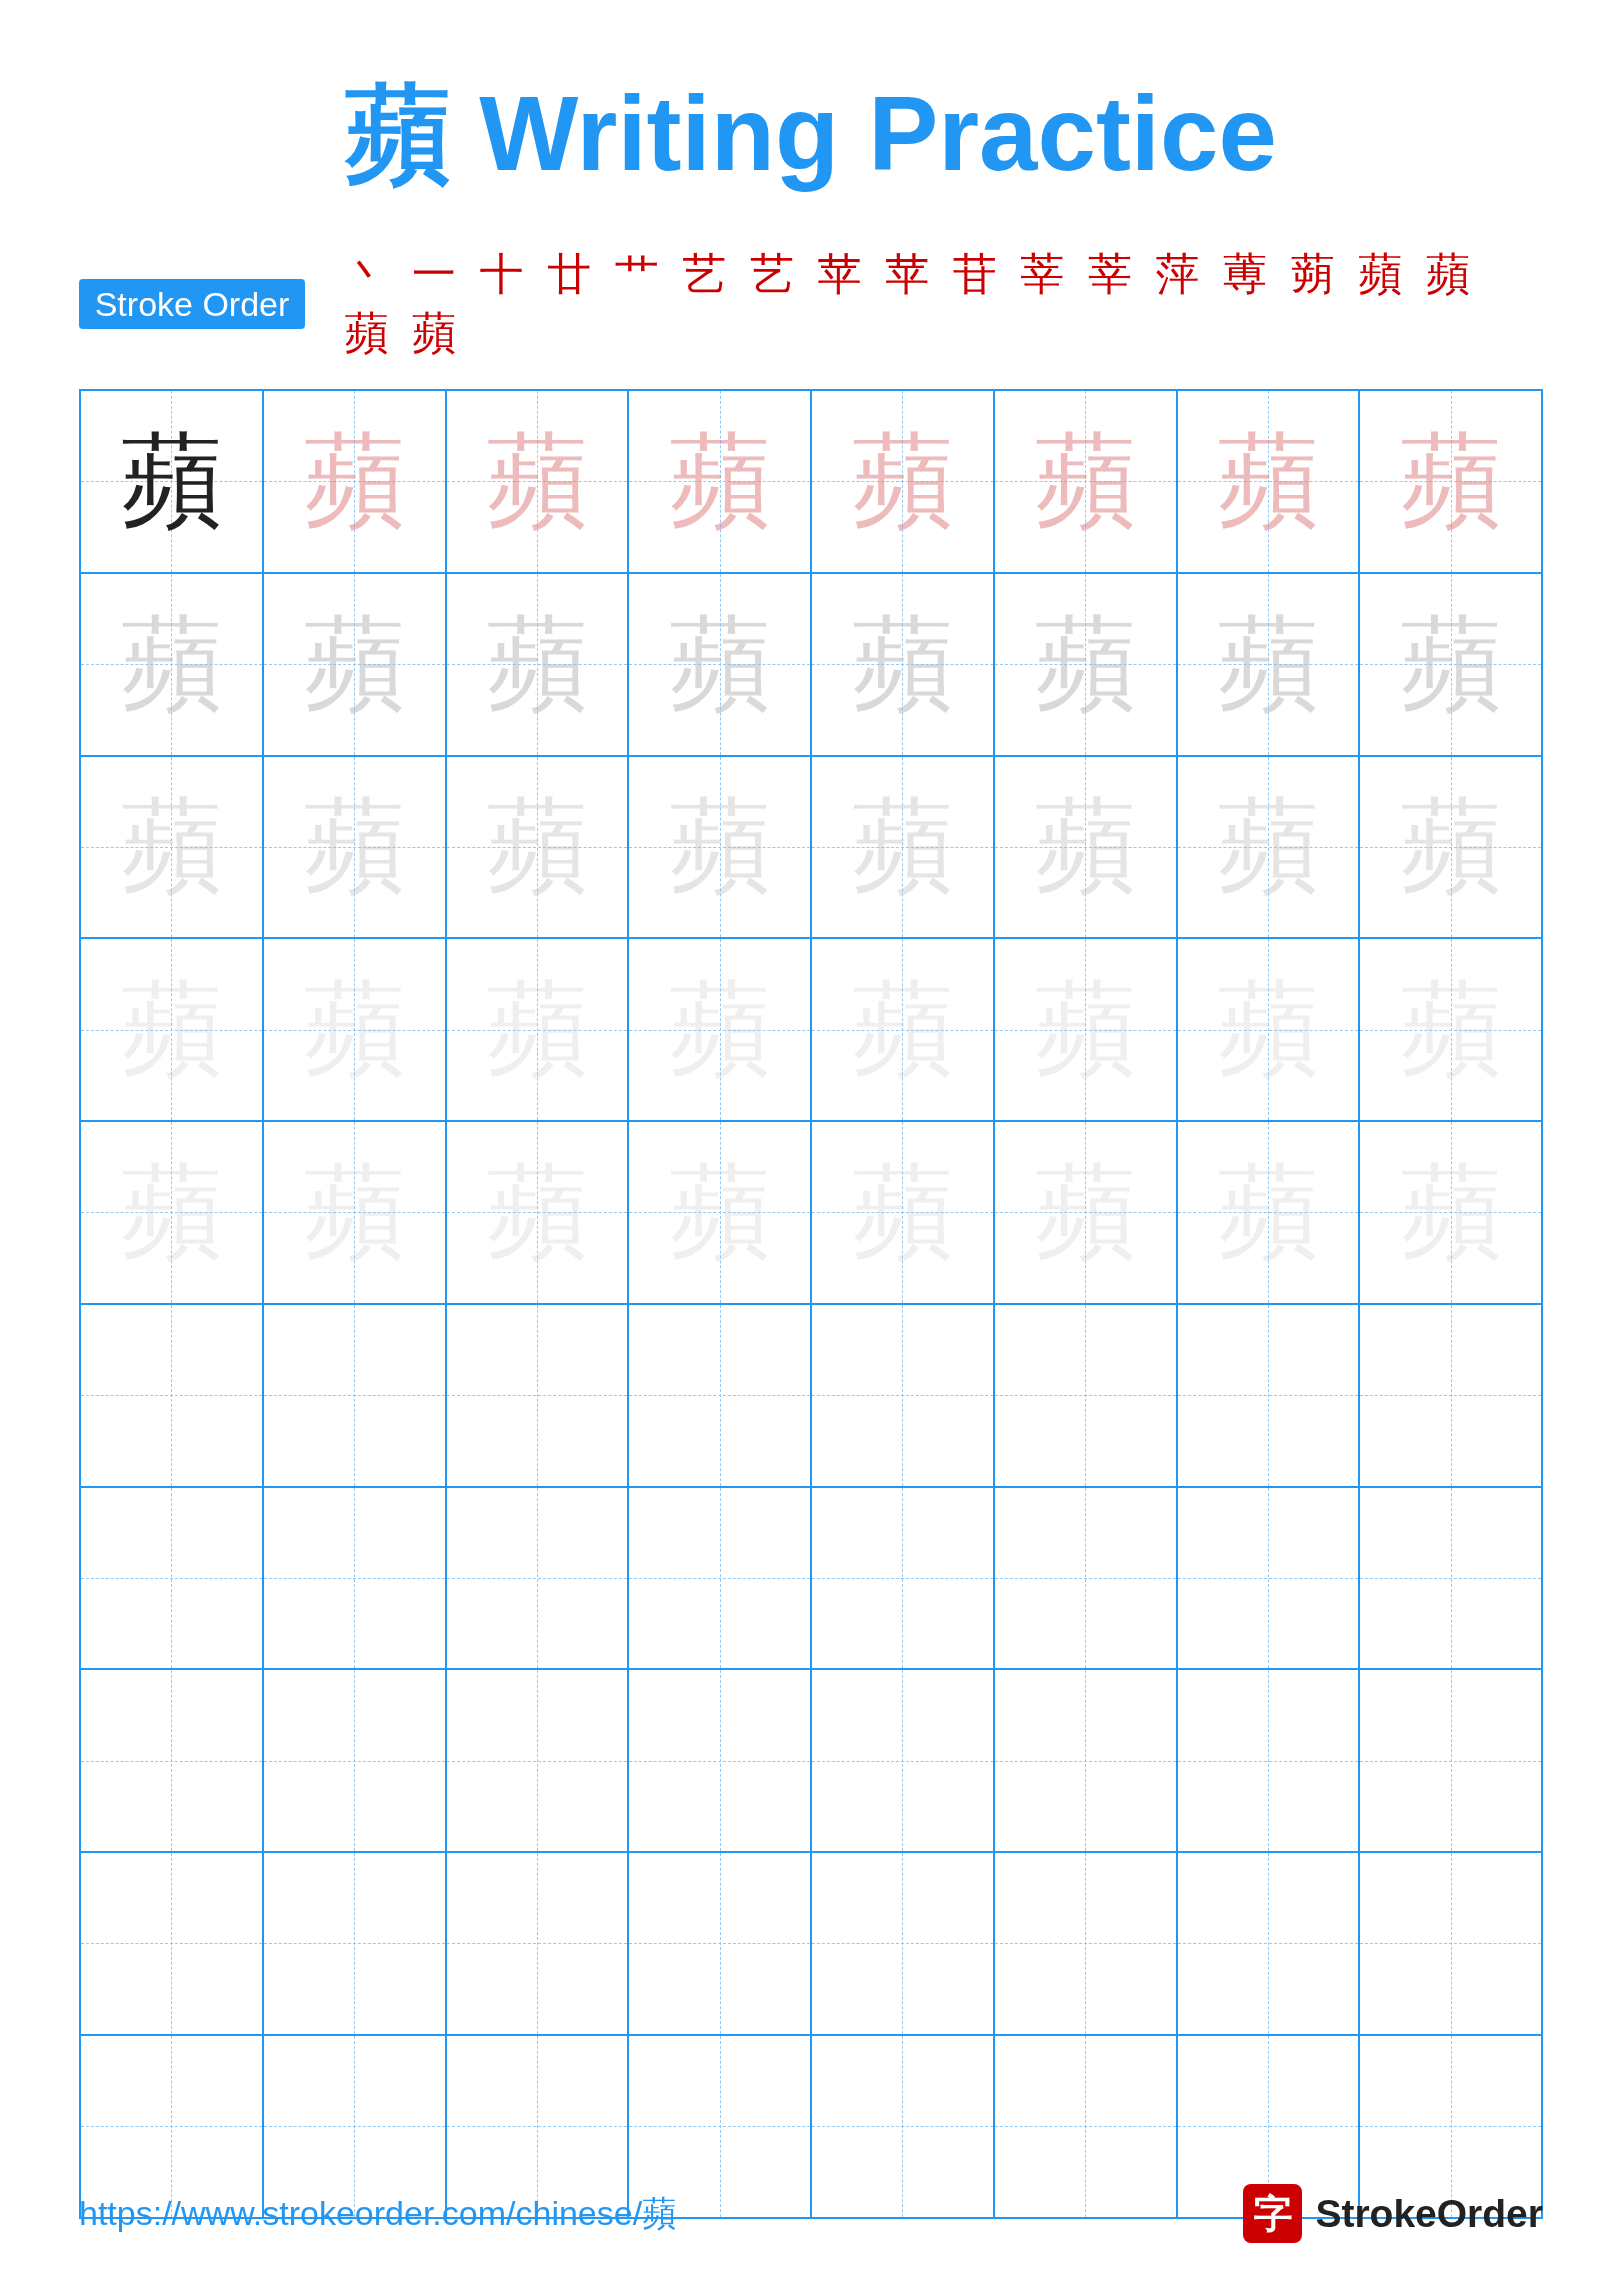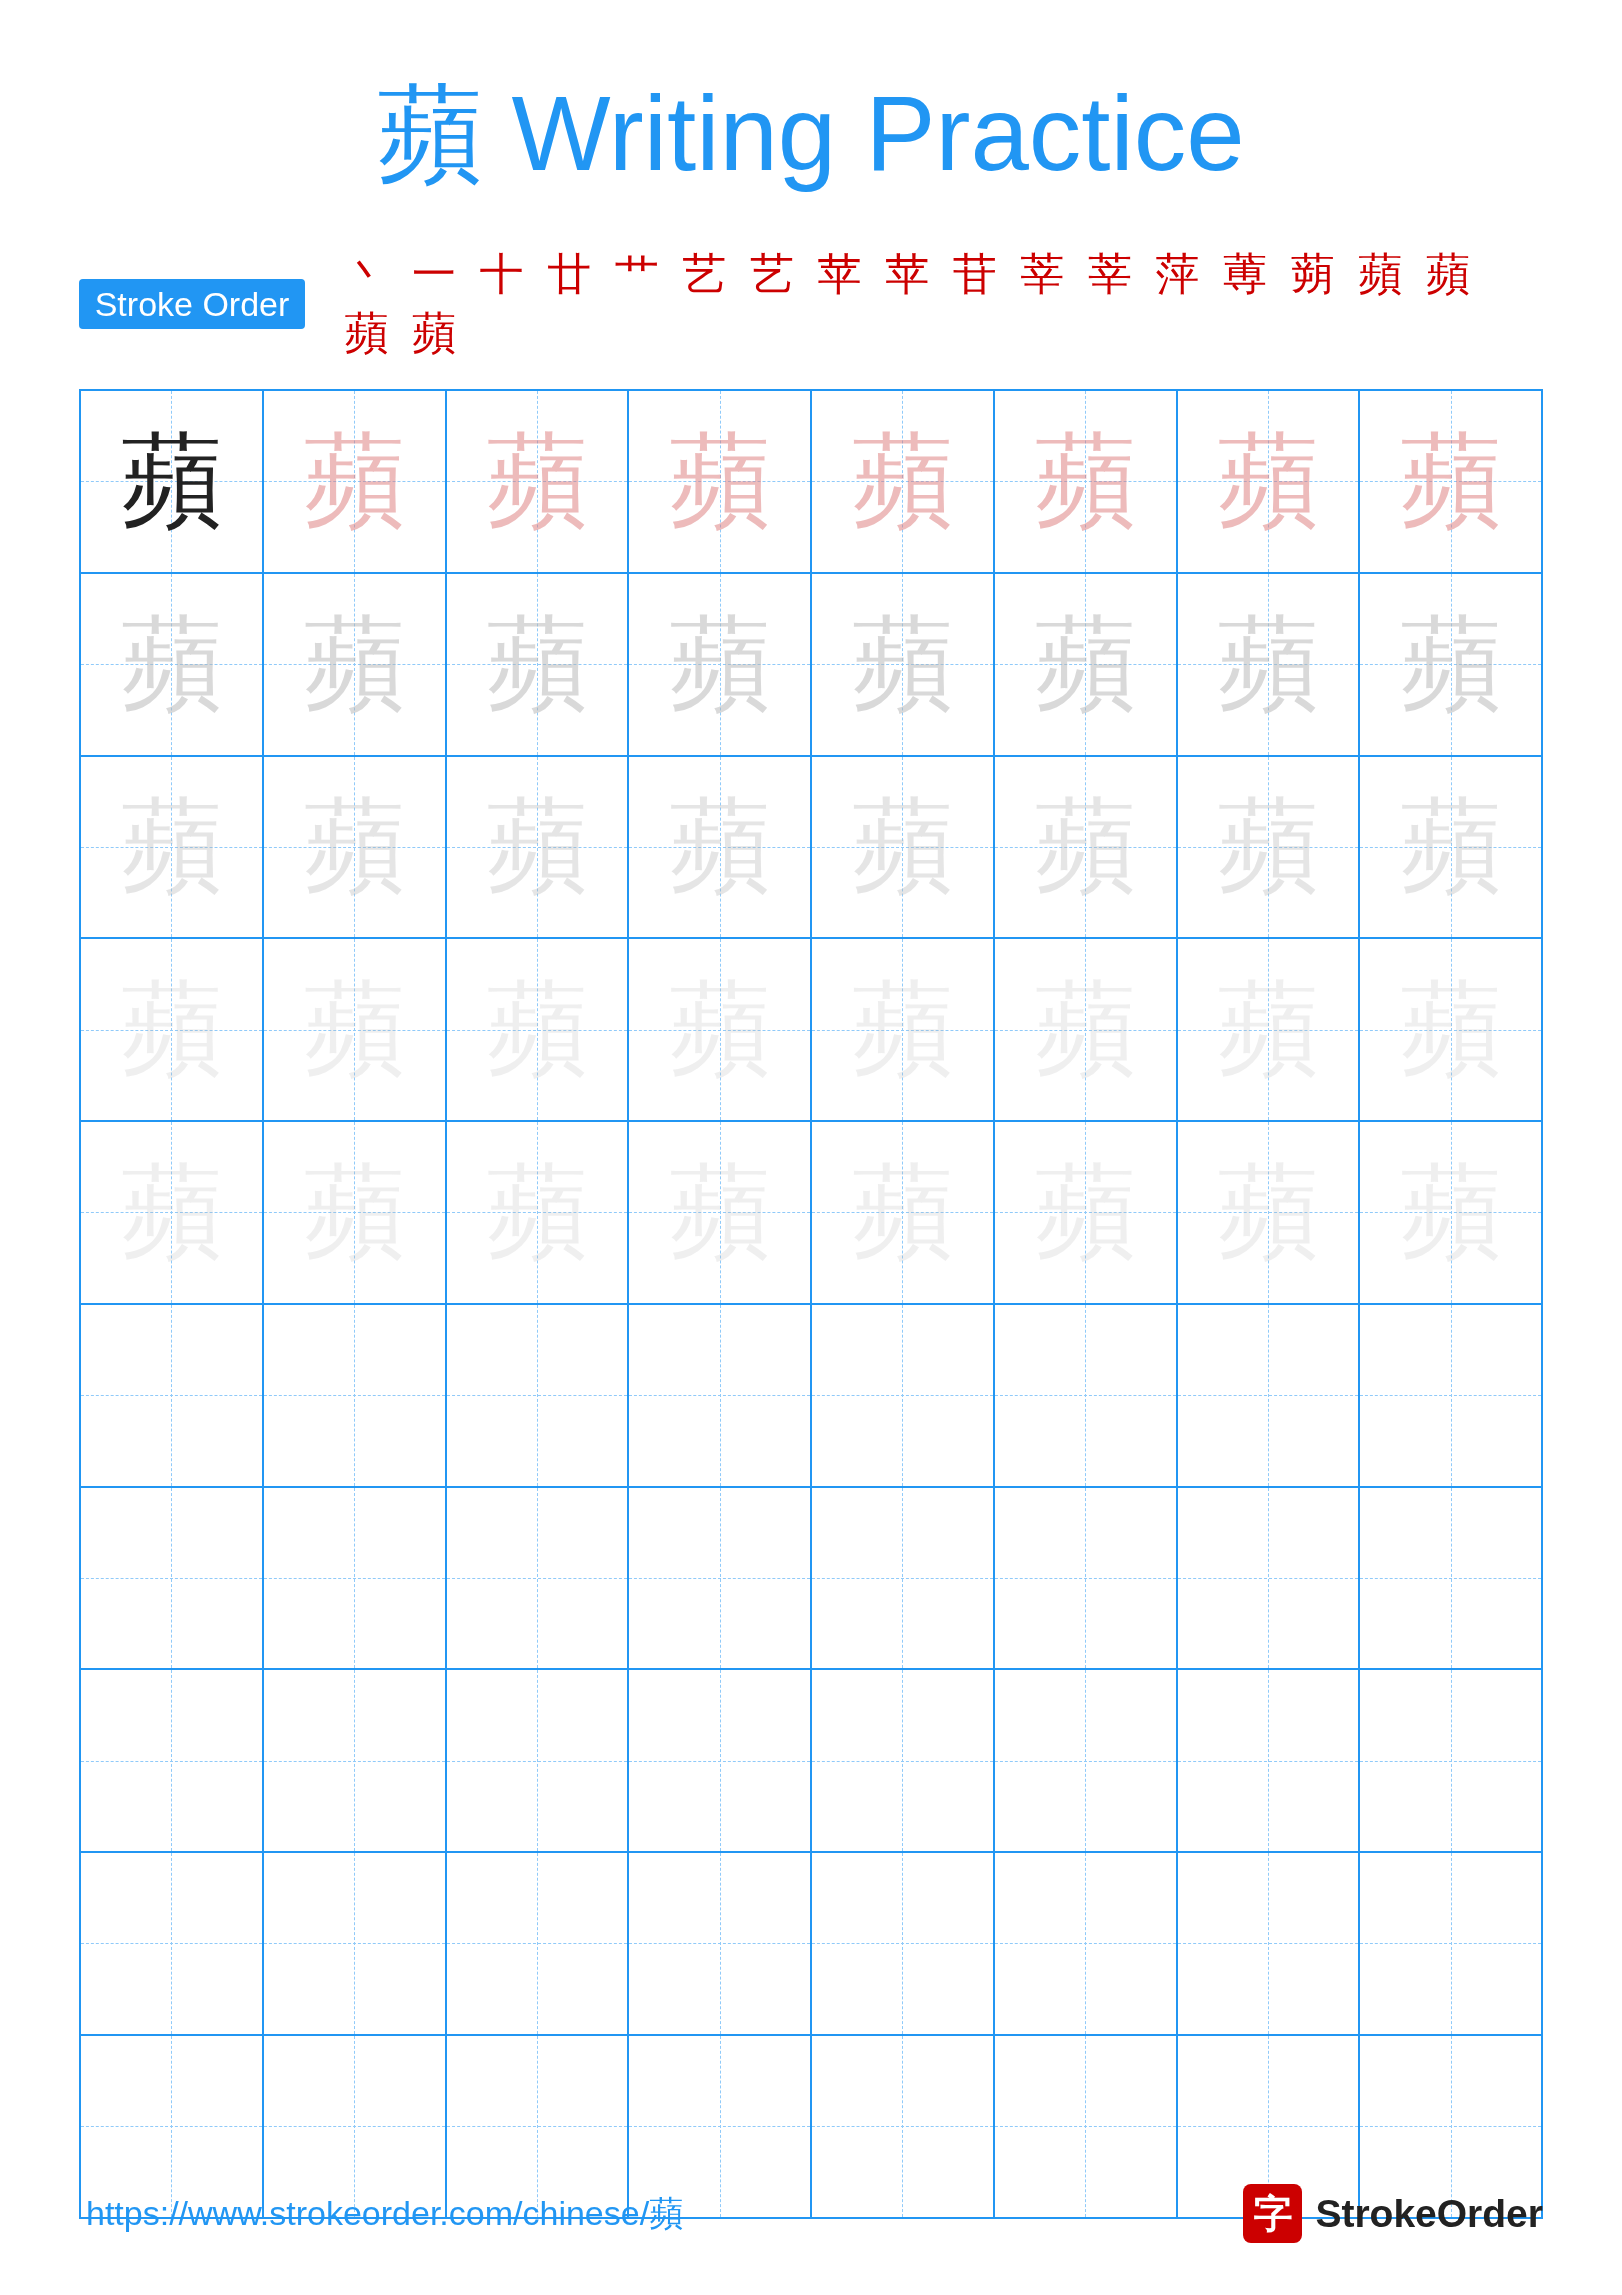--- a/index.html
+++ b/index.html
@@ -16,21 +16,21 @@
       width: 1622px;
       height: 2295px;
       background: #fff;
       position: relative;
       padding: 52px 79px;
     }
 
     .title {
       text-align: center;
       font-size: 105px;
-      font-weight: normal;
+      font-weight: bold;
       color: #2196F3;
       margin-bottom: 39px;
       margin-top: 13px;
     }
 
     .stroke-order-section {
       display: flex;
       align-items: flex-start;
       flex-wrap: wrap;
       margin-bottom: 26px;
@@ -119,21 +119,21 @@
     .char-light-3 {
       color: rgba(180, 180, 180, 0.35);
     }
     .char-light-4 {
       color: rgba(180, 180, 180, 0.22);
     }
 
     .footer {
       position: absolute;
       bottom: 52px;
-      left: 86px;
+      left: 79px;
       right: 79px;
       display: flex;
       align-items: center;
       justify-content: space-between;
       text-align: center;
     }
 
     .footer-url {
       color: #2196F3;
       font-size: 34px;

